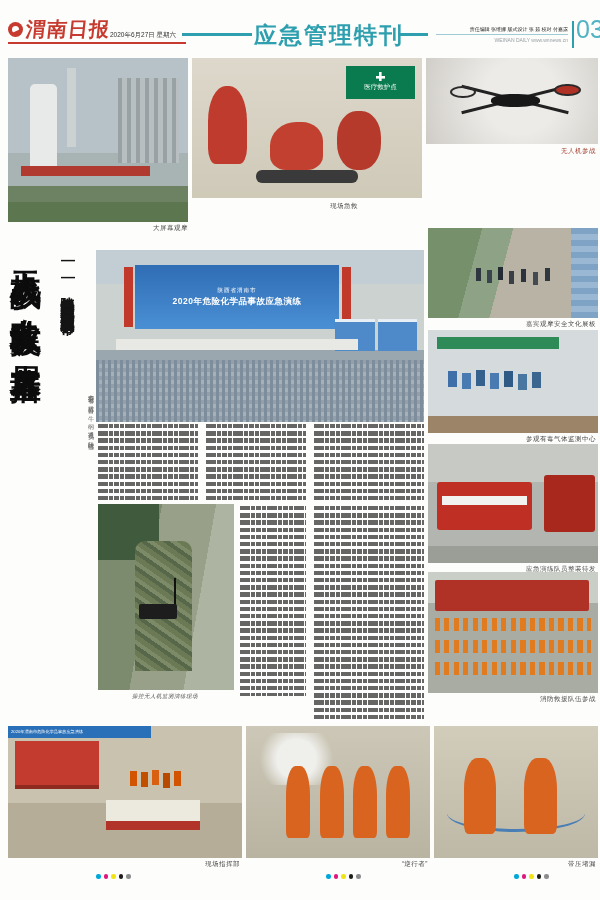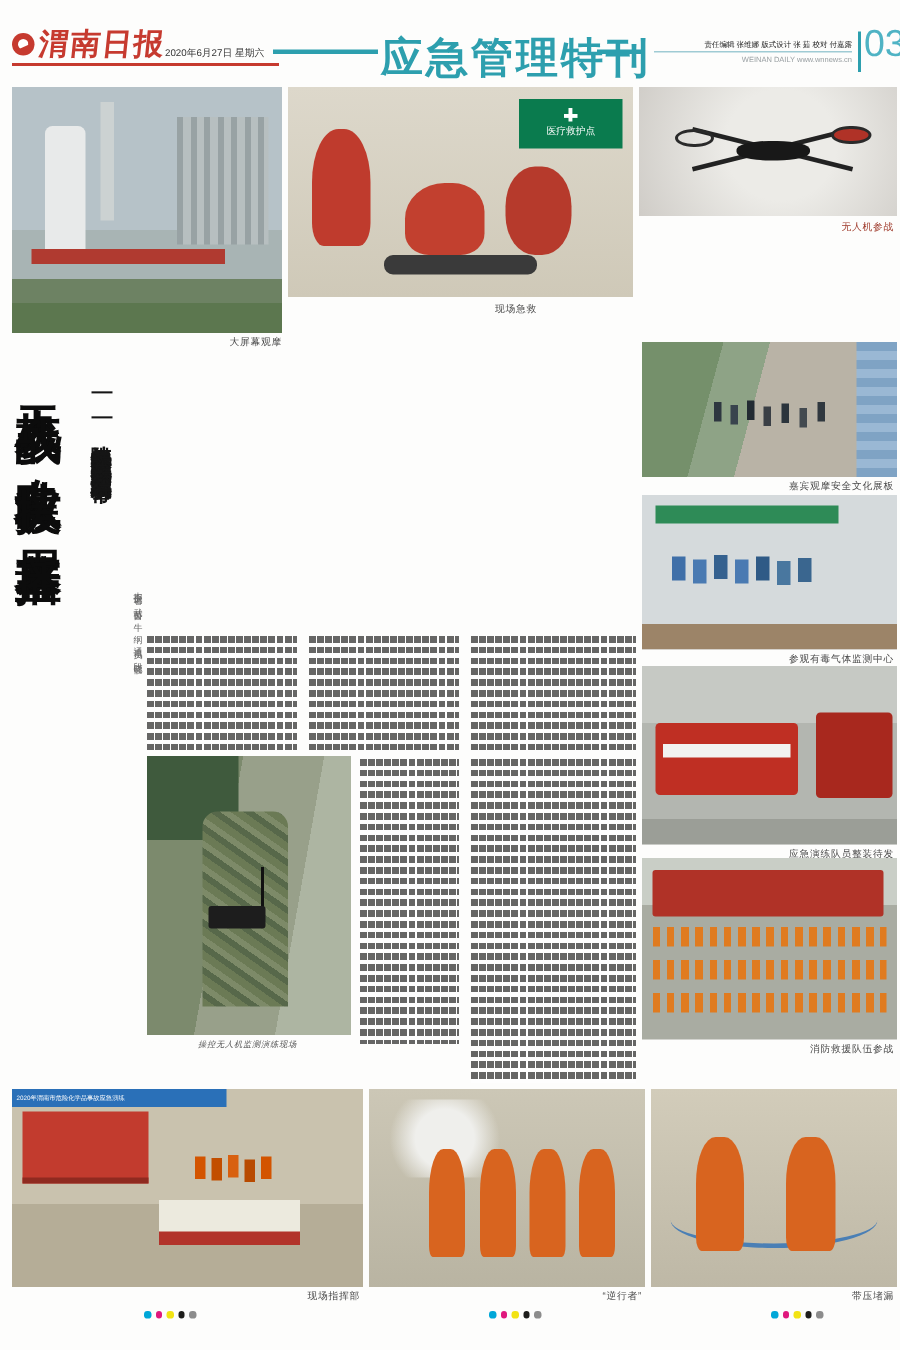--- a/index.html
+++ b/index.html
@@ -9,21 +9,21 @@
   .masthead{position:absolute;left:8px;top:16px;display:flex;align-items:center;gap:3px;}
   .logo-ico{width:15px;height:15px;border-radius:50%;background:#c63a2f;position:relative;flex:0 0 auto;}
   .logo-ico::after{content:"";position:absolute;left:4px;top:4px;width:7px;height:7px;border-radius:50%;
         background:#fff;clip-path:polygon(0 0,100% 0,100% 55%,0 100%);}
   .masthead-text{font-size:20px;font-weight:900;color:#c63a2f;transform:skewX(-6deg);letter-spacing:1px;}
   .dateline{position:absolute;left:110px;top:31px;font-size:6.5px;color:#333;}
   .red-rule{position:absolute;left:8px;top:42px;width:178px;height:2px;background:#c63a2f;}
   .dash{position:absolute;top:33px;height:2.5px;background:#2d9fae;}
   .dash-l{left:182px;width:70px;}
   .dash-r{left:398px;width:30px;}
-  .edition-title{position:absolute;left:254px;top:20px;font-size:28px;font-weight:800;
+  .edition-title{position:absolute;left:254px;top:20px;font-size:23px;font-weight:800;
         color:#2d9fae;letter-spacing:2px;white-space:nowrap;}
   .credits{position:absolute;left:428px;top:26px;width:140px;text-align:right;font-size:5px;color:#222;white-space:nowrap;}
   .credits-rule{position:absolute;left:436px;top:34px;width:132px;height:1px;background:#9fcbd4;}
   .daily{position:absolute;left:428px;top:36.5px;width:140px;text-align:right;font-size:5px;color:#9aa0a3;}
   .pagenum-bar{position:absolute;left:572px;top:21px;width:2px;height:27px;background:#2d9fae;}
   .pagenum{position:absolute;left:576px;top:15px;font-size:25px;color:#4fb3c4;}
   
   .v{writing-mode:vertical-rl;text-orientation:upright;}
   .headline-main{position:absolute;left:4px;top:246px;height:495px;font-size:31px;font-weight:900;
         color:#0c0c0c;letter-spacing:2px;white-space:pre;}
@@ -172,20 +172,32 @@
 
   <div class="ph ph-drone" style="left:426px;top:58px;width:172px;height:86px">
     <div class="p3-arm1"></div>
     <div class="p3-arm2"></div>
     <div class="p3-body"></div>
     <div class="p3-prop1"></div>
     <div class="p3-prop2"></div>
   </div>
   <div class="cap red" style="left:426px;top:147px;width:170px">无人机参战</div>
 
+  <div class="ph ph-stage" style="left:96px;top:250px;width:328px;height:172px">
+    <div class="p4-red-l"></div>
+    <div class="p4-red-r"></div>
+    <div class="p4-backdrop">
+      <span class="p4-bt">陕西省渭南市</span>
+      <span class="p4-bm">2020年危险化学品事故应急演练</span>
+    </div>
+    <div class="p4-tent" style="right:2%"></div>
+    <div class="p4-tent" style="right:15%"></div>
+    <div class="p4-stagefloor"></div>
+    <div class="p4-crowd"></div>
+  </div>
 
   <div class="ph ph-observe" style="left:428px;top:228px;width:170px;height:90px">
     <div class="p5-fence"></div>
     <span class="p5-people"></span>
   </div>
   <div class="cap" style="left:428px;top:320px;width:168px">嘉宾观摩安全文化展板</div>
 
   <div class="ph ph-monitor" style="left:428px;top:330px;width:170px;height:103px">
     <div class="p6-banner"></div>
     <span class="p6-people"></span>

